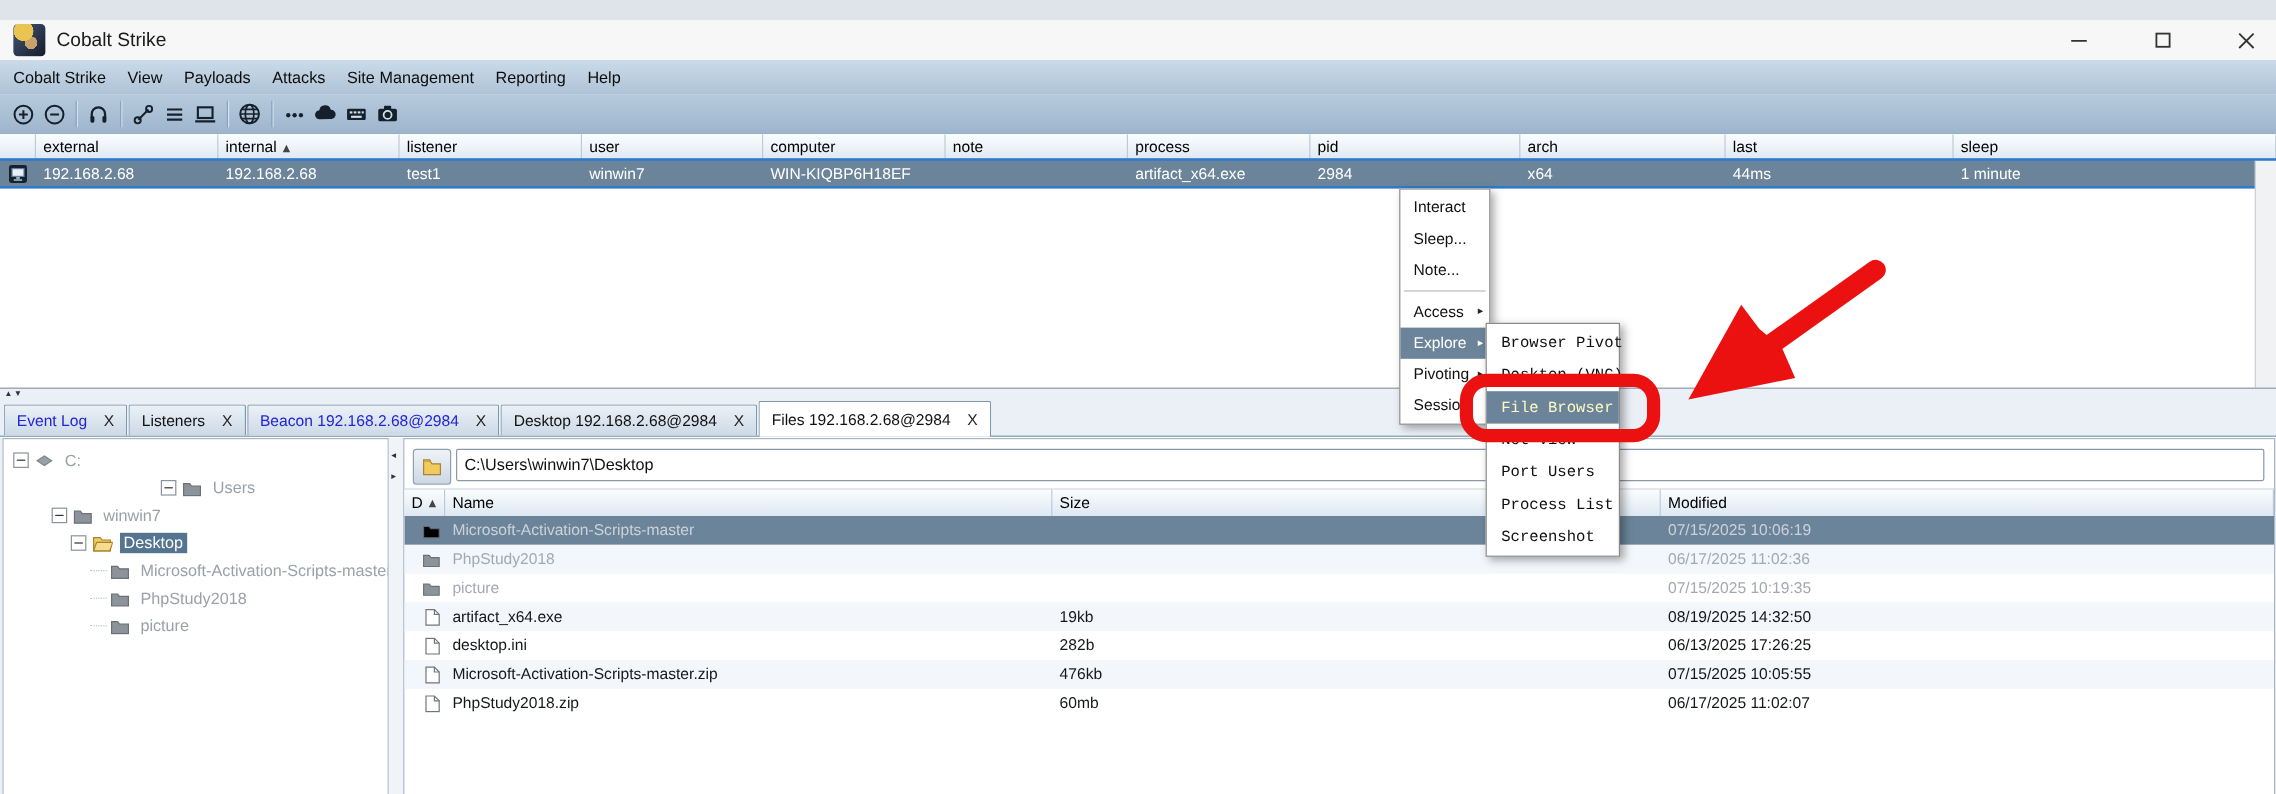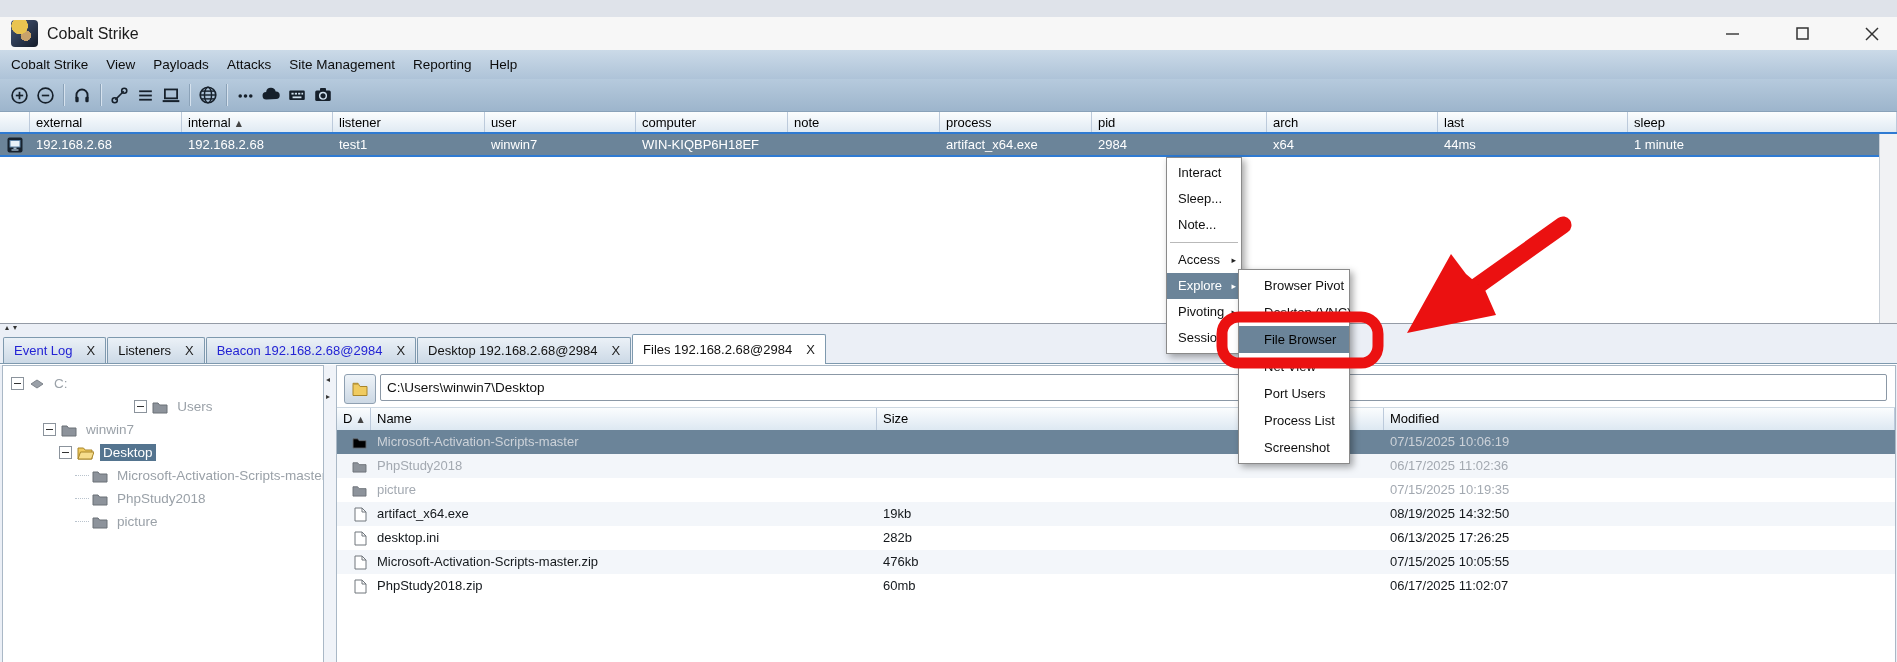--- a/index.html
+++ b/index.html
@@ -92,22 +92,22 @@
   
   .ctxmenu{position:absolute;left:1166px;top:140px;width:74px;background:#fff;border:1px solid #8a8a8a;
     box-shadow:3px 3px 7px rgba(0,0,0,.35);z-index:30;padding:2px 0;}
   .mi{height:26px;line-height:26px;padding-left:11px;position:relative;color:#101010;white-space:nowrap;}
   .mi .arr{position:absolute;right:5px;top:0;font-family:"DejaVu Sans",sans-serif;font-size:9px;color:#222;}
   .mi.hl{background:#6b8499;color:#fff;}
   .mi.hl .arr{color:#fff;}
   .msep{height:1px;background:#b9b9b9;margin:4px 3px;}
   .submenu{position:absolute;left:1238px;top:252px;width:110px;background:#fff;border:1px solid #8a8a8a;
     box-shadow:3px 3px 7px rgba(0,0,0,.35);z-index:31;padding:2px 0;}
-  .smi{height:27px;line-height:27px;padding-left:25px;color:#101010;white-space:nowrap;}
-  .smi.hl{background:#6b8499;color:#000000;}
+  .smi{height:27px;line-height:27px;padding-left:12px;color:#101010;white-space:nowrap;font-family:Liberation Mono, monospace;}
+  .smi.hl{background:#6b8499;color:#fef9c3;}
 
   .annotation{position:absolute;left:0;top:0;z-index:40;pointer-events:none;}
 </style>
 </head>
 <body>
 
 <div class="app">
 
   <div class="titlebar">
     <div class="appicon"></div>

